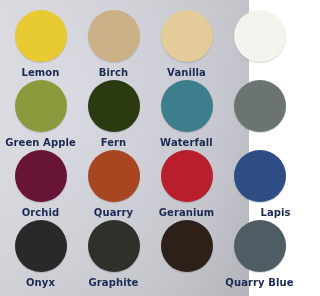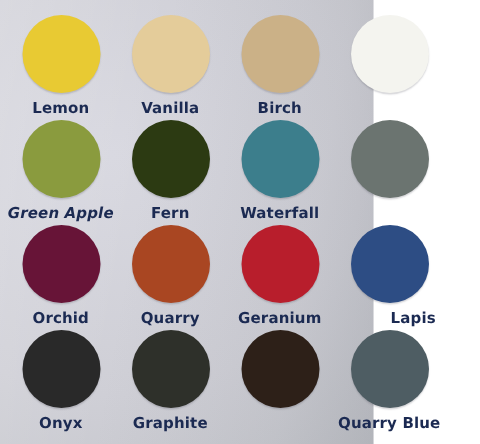--- a/index.html
+++ b/index.html
@@ -65,33 +65,33 @@
 </head>
 <body>
 
 <div id="swatch-board" style="background: radial-gradient(150% 120% at 30% 35%, rgb(216, 216, 224) 0%, rgb(207, 207, 214) 45%, rgb(185, 188, 192) 100%);">
   <div id="swatch-grid">
       <div class="swatch-cell">
         <div class="swatch-dot" style="background: rgb(232, 202, 51);"></div>
         <div class="swatch-label" style="color: rgb(27, 42, 82);">Lemon</div>
       </div>
       <div class="swatch-cell">
+        <div class="swatch-dot" style="background: rgb(203, 177, 135);"></div>
+        <div class="swatch-label" style="color: rgb(27, 42, 82);">Birch</div>
+      </div>
+      <div class="swatch-cell">
         <div class="swatch-dot" style="background: rgb(228, 204, 154);"></div>
         <div class="swatch-label" style="color: rgb(27, 42, 82);">Vanilla</div>
-      </div>
-      <div class="swatch-cell">
-        <div class="swatch-dot" style="background: rgb(203, 177, 135);"></div>
-        <div class="swatch-label" style="color: rgb(27, 42, 82);">Birch</div>
       </div>
       <div class="swatch-cell">
         <div class="swatch-dot" style="background: rgb(244, 244, 239);"></div>
       </div>
       <div class="swatch-cell">
         <div class="swatch-dot" style="background: rgb(138, 155, 62);"></div>
-        <div class="swatch-label" style="color: rgb(27, 42, 82); font-style: italic;">Green Apple</div>
+        <div class="swatch-label" style="color: rgb(27, 42, 82);">Green Apple</div>
       </div>
       <div class="swatch-cell">
         <div class="swatch-dot" style="background: rgb(44, 58, 18);"></div>
         <div class="swatch-label" style="color: rgb(27, 42, 82);">Fern</div>
       </div>
       <div class="swatch-cell">
         <div class="swatch-dot" style="background: rgb(60, 126, 140);"></div>
         <div class="swatch-label" style="color: rgb(27, 42, 82);">Waterfall</div>
       </div>
       <div class="swatch-cell">

